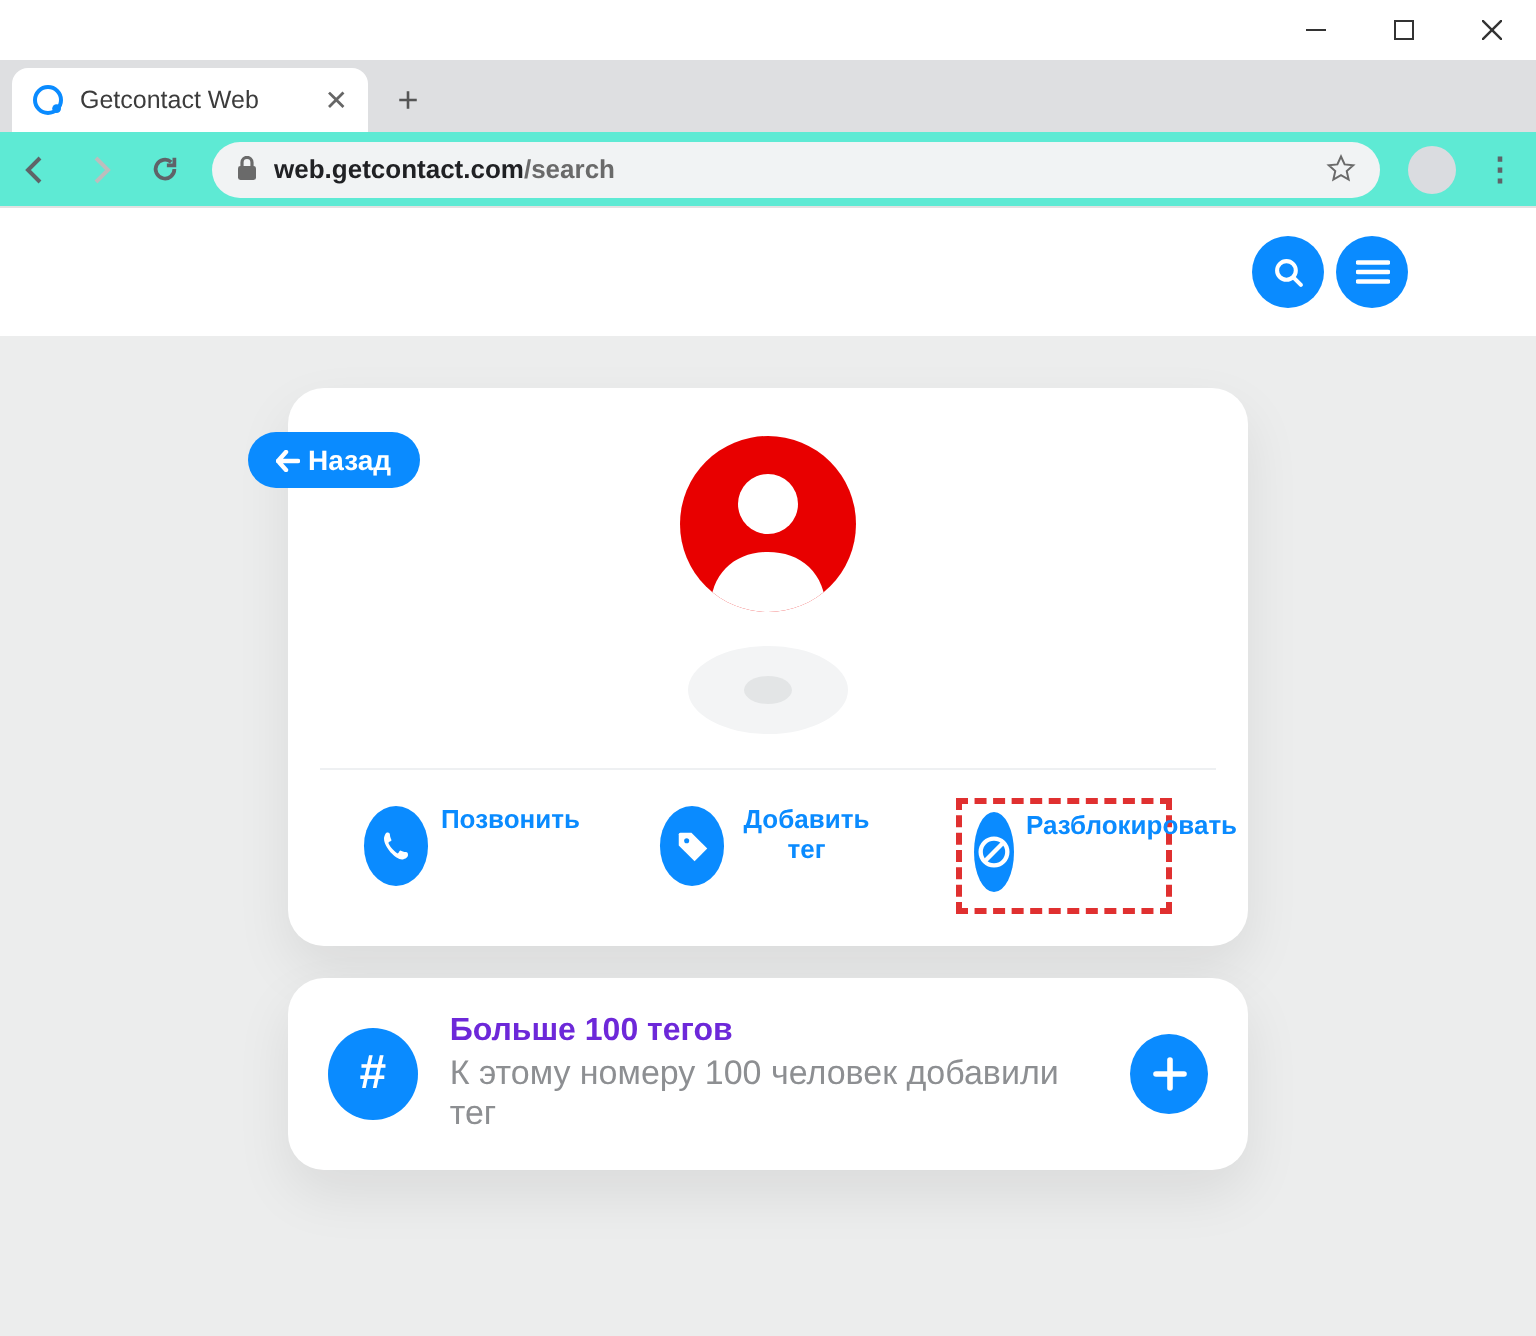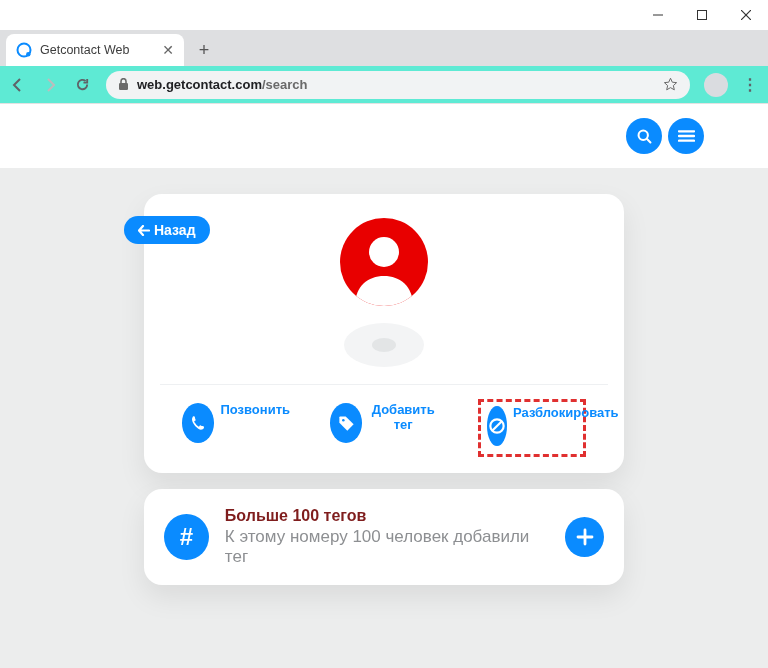--- a/index.html
+++ b/index.html
@@ -49,21 +49,21 @@
   .divider { height: 1px; background: #eef0f2; margin: 0 16px; }
 
   .actions { display: flex; justify-content: center; gap: 40px; padding: 18px 0 0 0; }
   .action { display: flex; gap: 6px; width: 108px; }
   .action .ic { width: 40px; height: 40px; border-radius: 50%; background: #0a8bff; color: #fff; display: flex; align-items: center; justify-content: center; }
   .action .lbl { color: #0a8bff; font-size: 13px; font-weight: 600; text-align: center; line-height: 1.15; }
   .highlight-box { border: 3px dashed #e03030; padding: 4px 6px 8px 6px; margin-top: -4px; }
 
   .tags-card { display: flex; align-items: center; padding: 18px 20px; gap: 16px; }
   .hash-badge { width: 46px; height: 46px; border-radius: 50%; background: #0a8bff; color: #fff; display: flex; align-items: center; justify-content: center; font-size: 24px; font-weight: 600; }
-  .tags-text .h { font-size: 16px; font-weight: 700; color: #7f1d1d; }
+  .tags-text .h { font-size: 16px; font-weight: 700; color: #6d28d9; }
   .tags-text .s { font-size: 17px; color: #8d8f92; margin-top: 2px; }
   .plus-badge { margin-left: auto; width: 40px; height: 40px; border-radius: 50%; background: #0a8bff; color: #fff; display: flex; align-items: center; justify-content: center; }
   svg { display: block; }
 </style>
 </head>
 <body>
 
 <div class="win-title">
   <div class="win-btn">
     <svg width="10" height="10">

